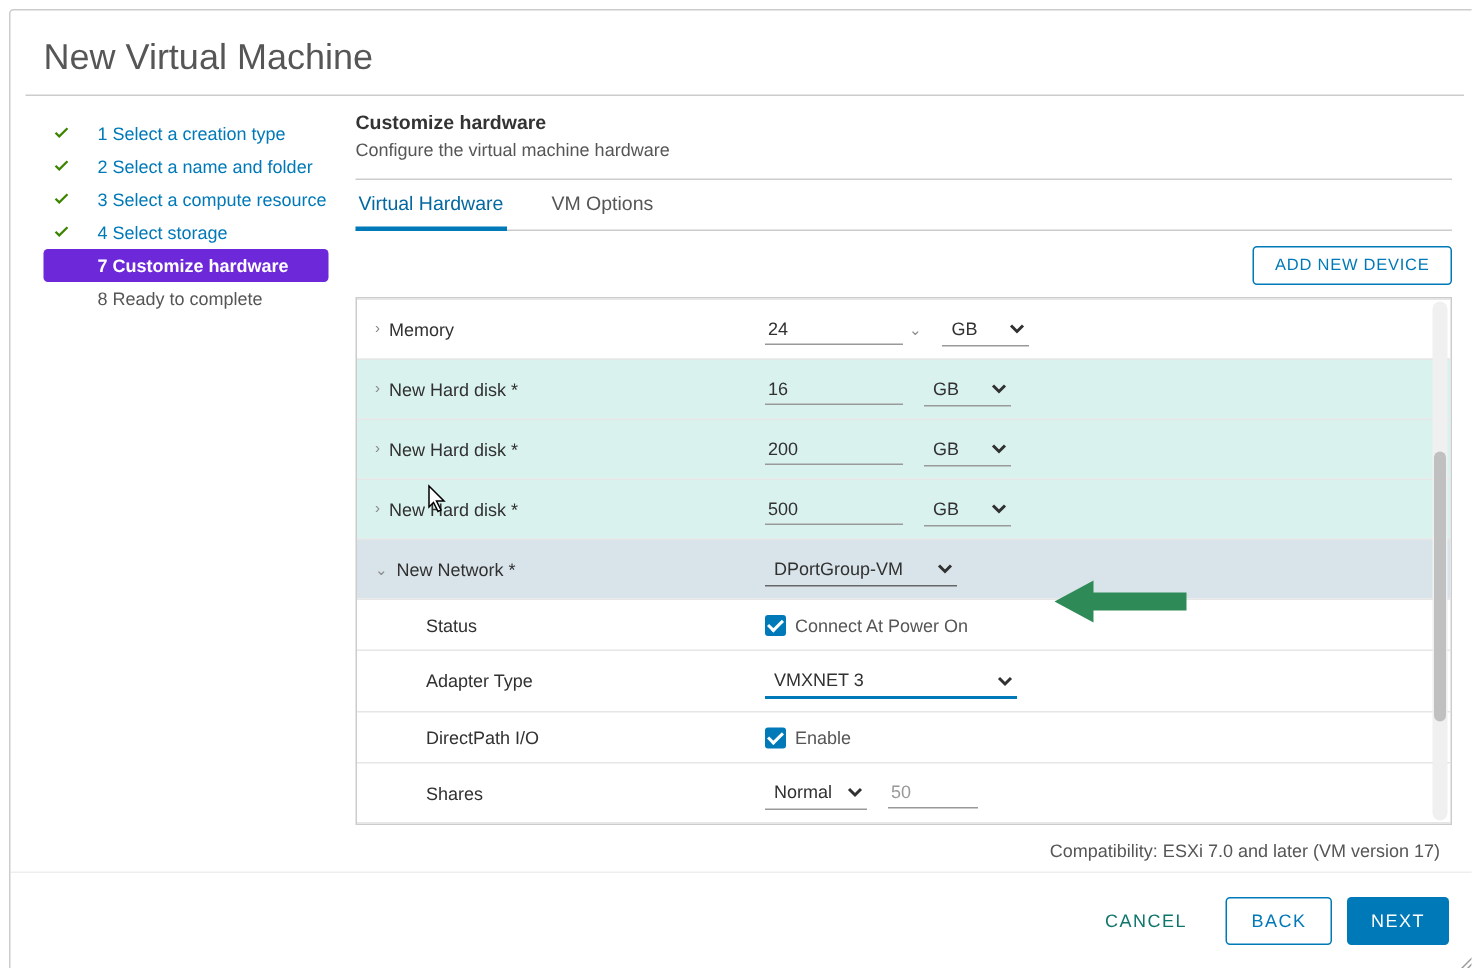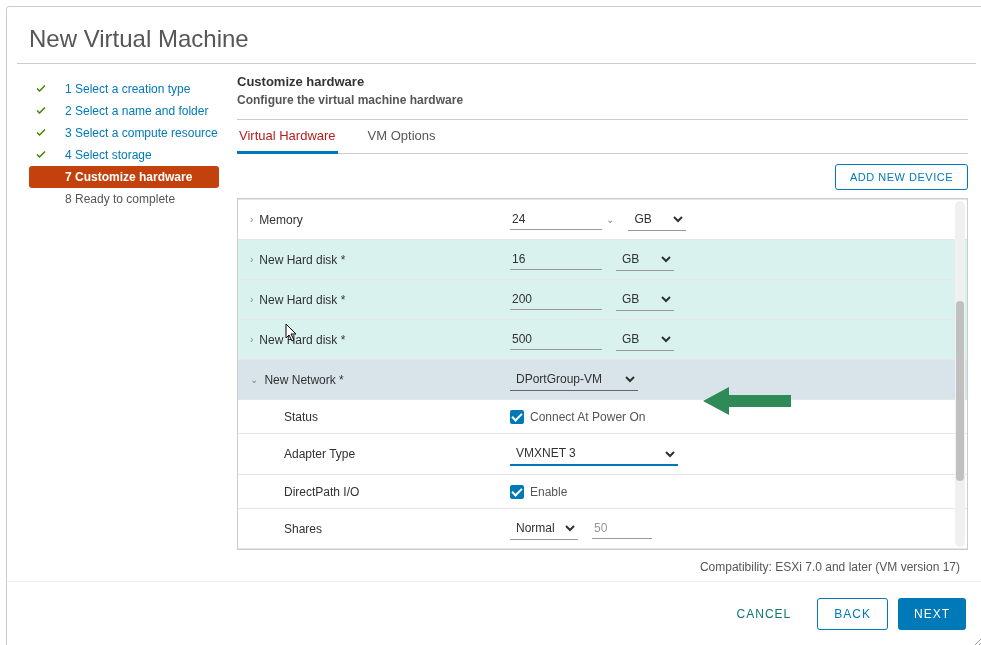--- a/index.html
+++ b/index.html
@@ -44,21 +44,21 @@
       color: #0079b8;
       padding: 4px 6px;
       white-space: nowrap;
     }
     .step.done .check {
       width: 12px; height: 12px;
       flex-shrink: 0;
     }
     .step.done .check svg { display:block; }
     .step.current {
-      background: #c2410c;
+      background: #6d28d9;
       color: #fff;
       border-radius: 3px;
       font-weight: 600;
     }
     .step.current::before {
       content: "";
       width: 12px;
     }
     .step.future { color: #565656; }
     .step.future::before { content:""; width:12px; }
@@ -69,36 +69,35 @@
     }
     .section-title {
       font-size: 13px;
       color: #333;
       font-weight: 600;
     }
     .section-sub {
       font-size: 12px;
       color: #565656;
       margin: 4px 0 12px;
-      font-weight: bold;
     }
     .tabs {
       display: flex;
       gap: 28px;
       border-bottom: 1px solid #ccc;
       margin-bottom: 10px;
     }
     .tab {
       padding: 8px 2px;
       cursor: pointer;
       color: #565656;
       font-size: 13px;
     }
     .tab.active {
-      color: #b91c1c;
+      color: #0369a1;
       border-bottom: 3px solid #0079b8;
       margin-bottom: -1px;
     }
     .toolbar {
       display: flex;
       justify-content: flex-end;
       margin-bottom: 8px;
     }
     .add-device {
       border: 1px solid #0079b8;

